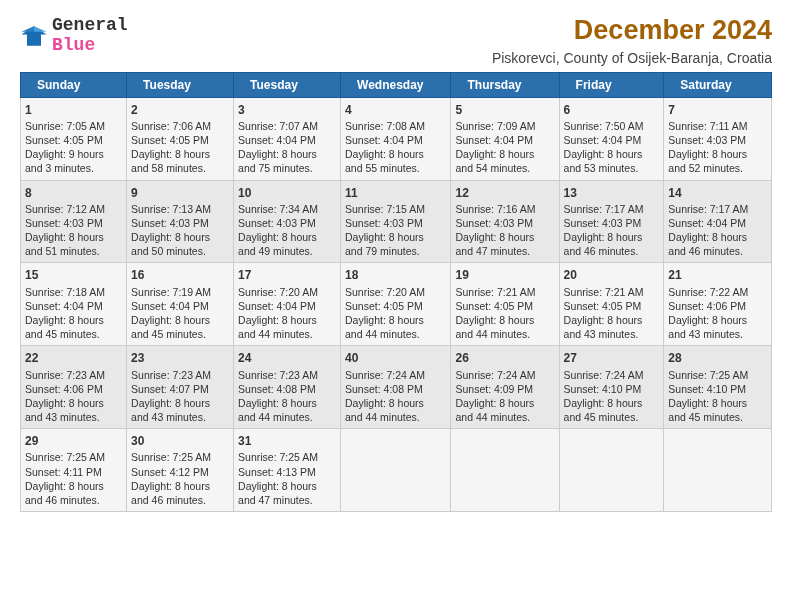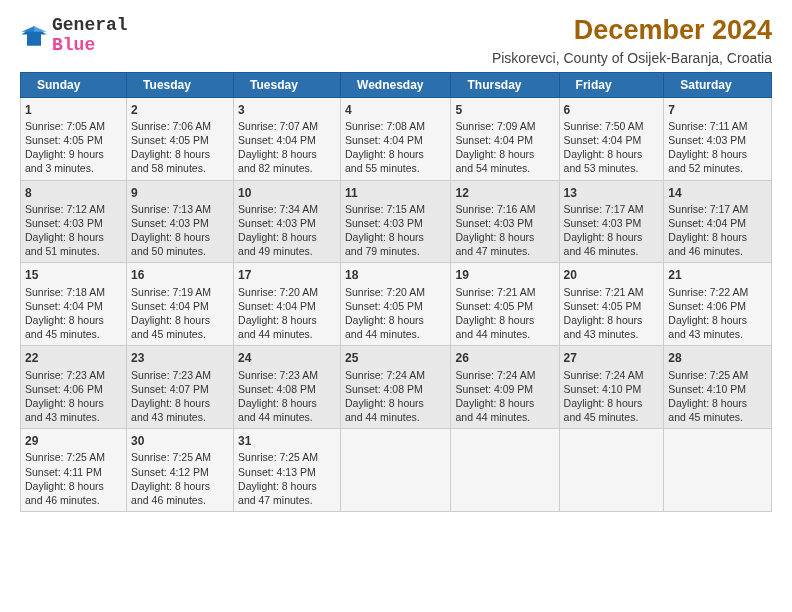--- a/index.html
+++ b/index.html
@@ -137,21 +137,21 @@
             <div>Sunrise: 7:06 AM</div>
             <div>Sunset: 4:05 PM</div>
             <div>Daylight: 8 hours</div>
             <div>and 58 minutes.</div>
           </td>
           <td>
             <span class="day-num">3</span>
             <div>Sunrise: 7:07 AM</div>
             <div>Sunset: 4:04 PM</div>
             <div>Daylight: 8 hours</div>
-            <div>and 82 minutes.</div>
+            <div>and 75 minutes.</div>
           </td>
           <td>
             <span class="day-num">4</span>
             <div>Sunrise: 7:08 AM</div>
             <div>Sunset: 4:04 PM</div>
             <div>Daylight: 8 hours</div>
             <div>and 55 minutes.</div>
           </td>
           <td>
             <span class="day-num">5</span>
@@ -293,21 +293,21 @@
             <div>and 43 minutes.</div>
           </td>
           <td>
             <span class="day-num">24</span>
             <div>Sunrise: 7:23 AM</div>
             <div>Sunset: 4:08 PM</div>
             <div>Daylight: 8 hours</div>
             <div>and 44 minutes.</div>
           </td>
           <td>
-            <span class="day-num">25</span>
+            <span class="day-num">40</span>
             <div>Sunrise: 7:24 AM</div>
             <div>Sunset: 4:08 PM</div>
             <div>Daylight: 8 hours</div>
             <div>and 44 minutes.</div>
           </td>
           <td>
             <span class="day-num">26</span>
             <div>Sunrise: 7:24 AM</div>
             <div>Sunset: 4:09 PM</div>
             <div>Daylight: 8 hours</div>

